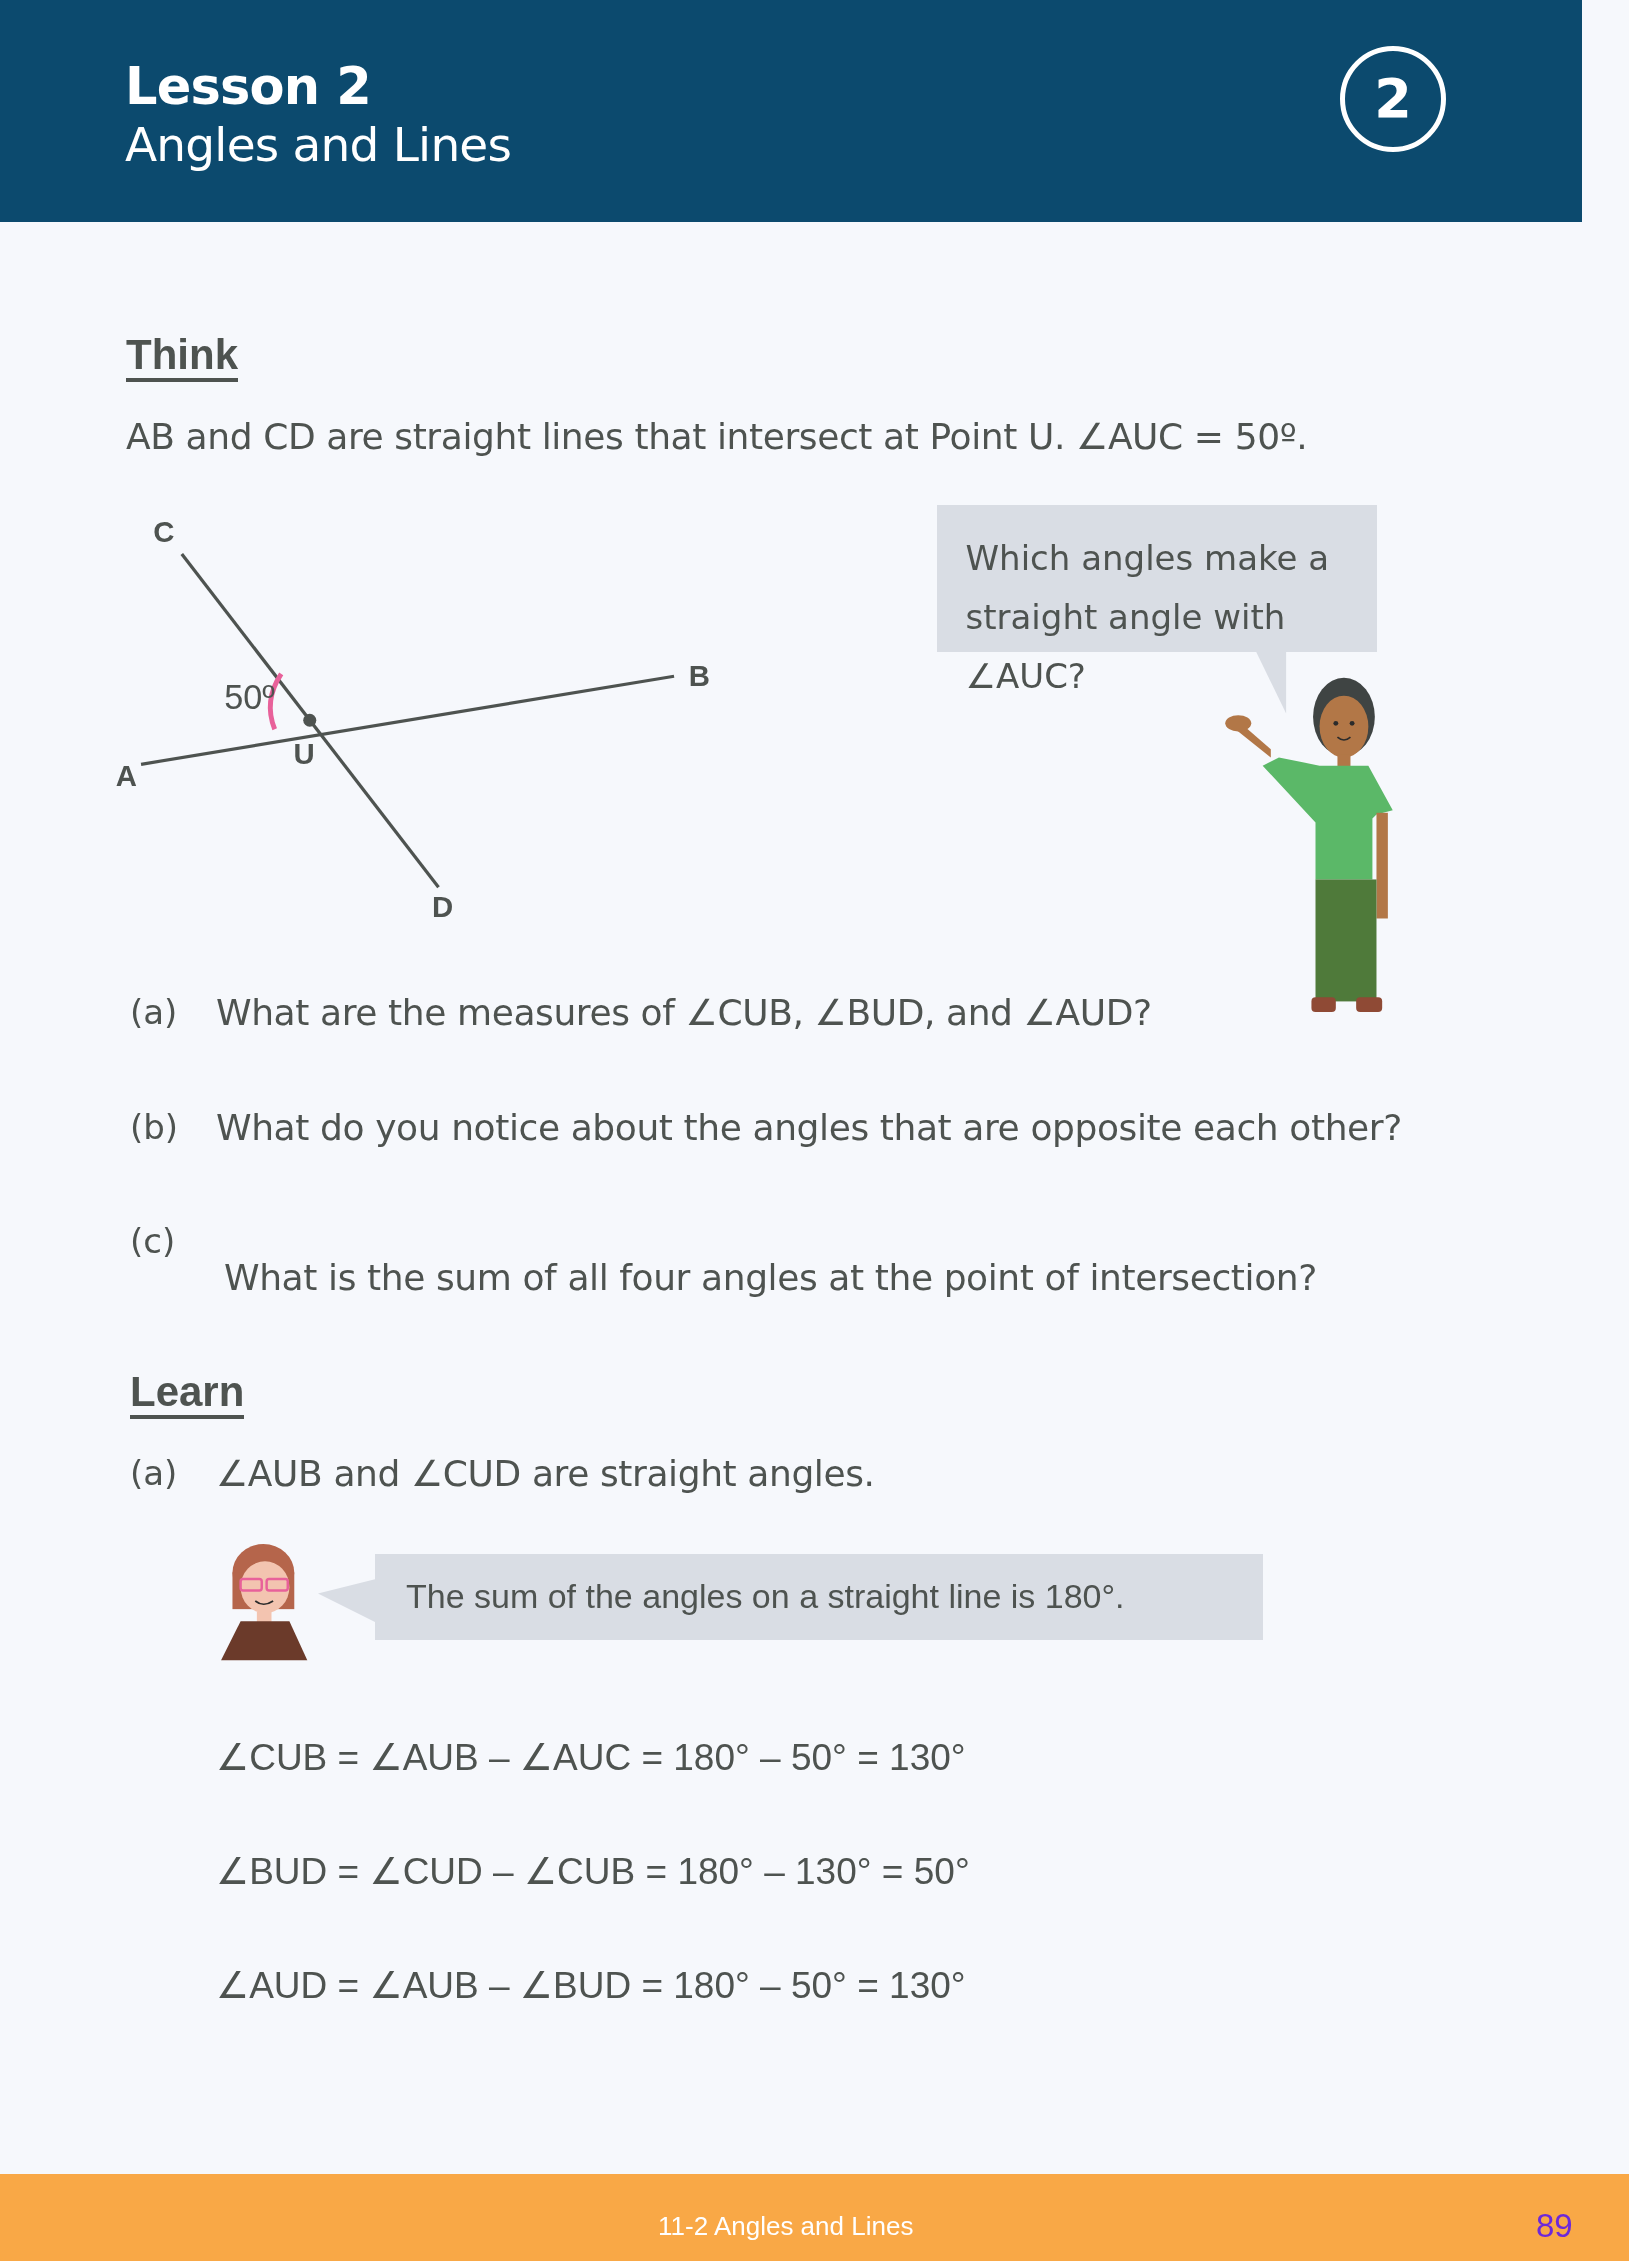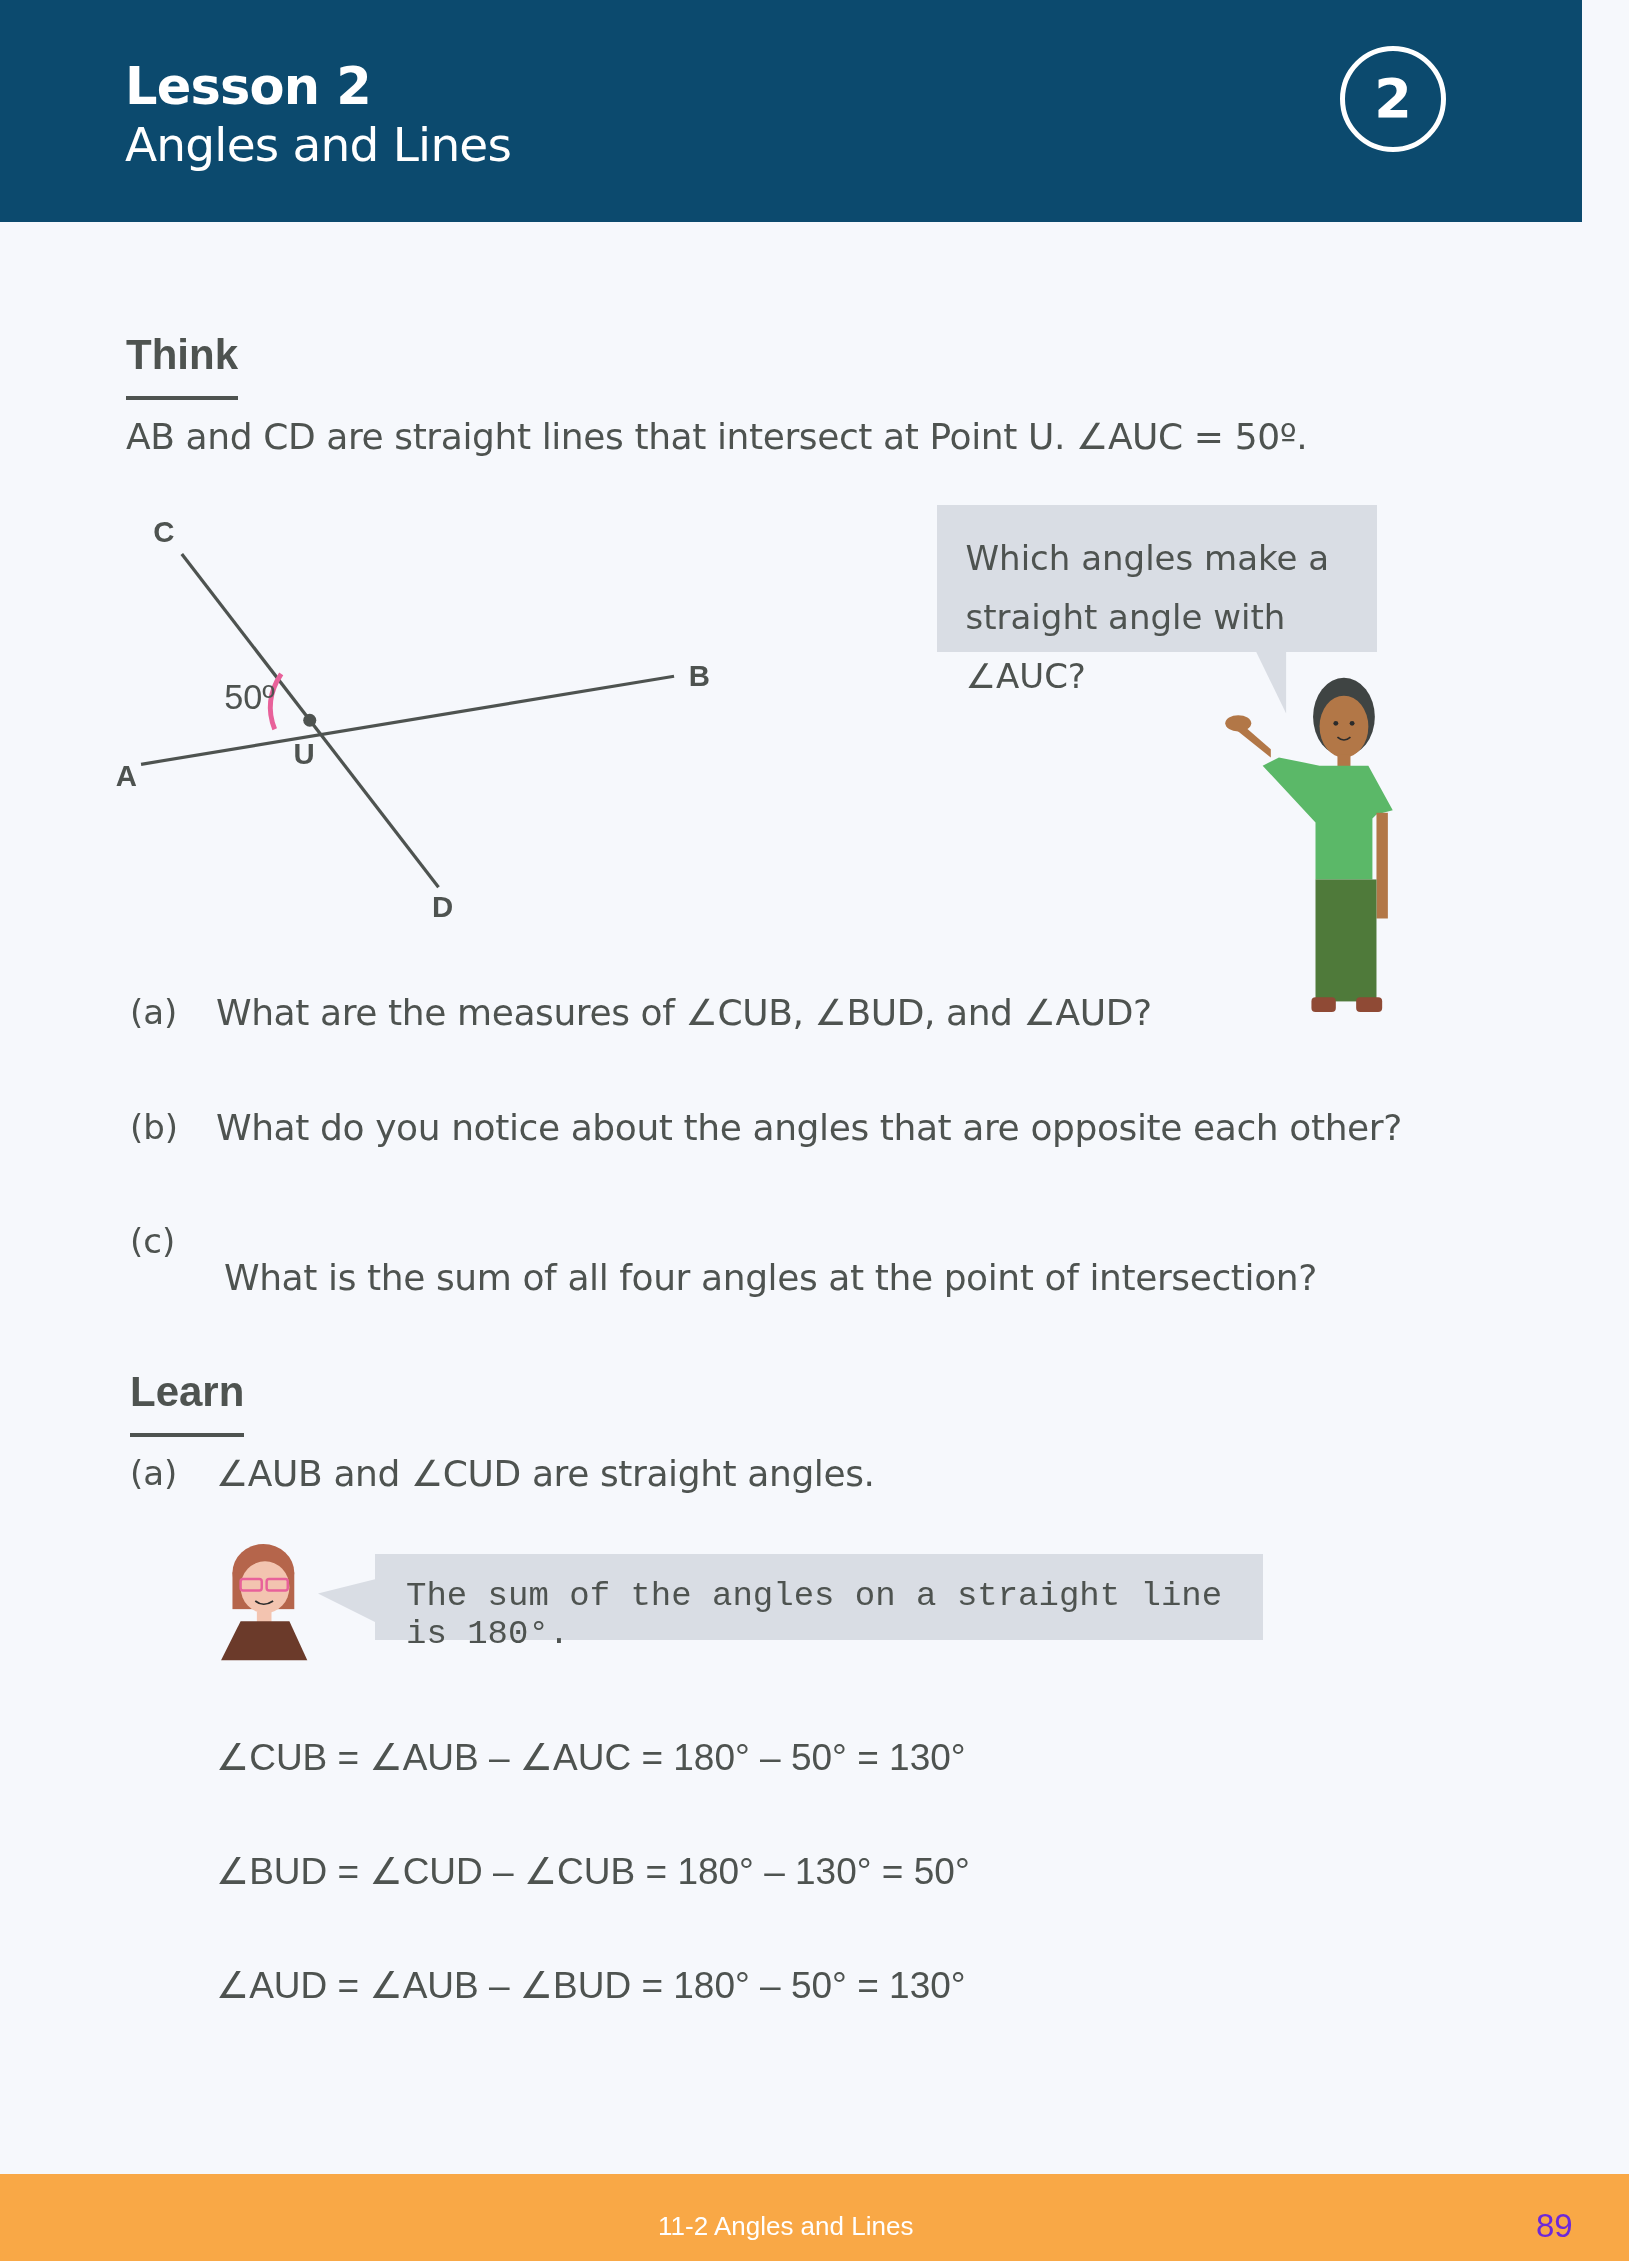--- a/index.html
+++ b/index.html
@@ -21,21 +21,21 @@
     position:absolute; left:125px; top:117px; font-size:47px; color:#fff;
     font-family:"DejaVu Sans", sans-serif; letter-spacing:-0.8px;
   }
   .badge {
     position:absolute; left:1340px; top:46px; width:106px; height:106px;
     border:5.7px solid #fff; border-radius:50%; box-sizing:border-box;
     color:#fff; font-size:54px; font-weight:bold; text-align:center; line-height:95px;
   }
   .section-head {
     position:absolute; font-size:42px; font-weight:bold; color:#4e5350;
-    border-bottom:4.9px solid #4e5350; padding-bottom:20px; line-height:1;
+    border-bottom:4.9px solid #4e5350; padding-bottom:2px; line-height:1;
     font-family:"Liberation Sans", sans-serif;
   }
   .text {
     position:absolute; font-size:36px; color:#4e5350; white-space:nowrap;
     font-family:"DejaVu Sans", sans-serif; letter-spacing:-0.4px;
   }
   .q-label { position:absolute; font-size:34px; color:#4e5350; }
   .bubble {
     position:absolute; background:#d9dde4; color:#4e5350;
     font-size:34px; box-sizing:border-box;
@@ -118,21 +118,21 @@
   <rect x="30" y="48" width="26" height="14" rx="3" fill="none" stroke="#e8619a" stroke-width="3"></rect>
   <rect x="62" y="48" width="26" height="14" rx="3" fill="none" stroke="#e8619a" stroke-width="3"></rect>
   <path d="M 48 75 Q 58 83 70 75" stroke="#2b2b2b" stroke-width="2" fill="none"></path>
   <rect x="50" y="88" width="18" height="18" fill="#f3c4b0"></rect>
   <path d="M 30 100 L 90 100 L 112 148 L 6 148 Z" fill="#6b3a2a"></path>
 </svg>
 
 <svg style="position:absolute; left:318px; top:1577px;" width="65" height="49" viewBox="0 0 80 60">
   <polygon points="0,20 80,0 80,60" fill="#d9dde4"></polygon>
 </svg>
-<div class="bubble" style="left:375px; top:1554px; width:888px; height:86px; padding:23px 0 0 31px; font-family:Liberation Mono, monospace;">The sum of the angles on a straight line is 180°.</div>
+<div class="bubble" style="left:375px; top:1554px; width:888px; height:86px; padding:23px 0 0 31px; font-family:Liberation Sans, sans-serif;">The sum of the angles on a straight line is 180°.</div>
 
 <div class="eq" style="left:216px; top:1736px;">∠CUB  = ∠AUB – ∠AUC = 180° – 50° = 130°</div>
 <div class="eq" style="left:216px; top:1850px;">∠BUD  = ∠CUD – ∠CUB = 180° – 130° = 50°</div>
 <div class="eq" style="left:216px; top:1964px;">∠AUD  = ∠AUB – ∠BUD = 180° – 50° = 130°</div>
 
 <div class="footer">
   <div class="footer-text">11-2  Angles and Lines</div>
   <div class="page-num">89</div>
 </div>
 

